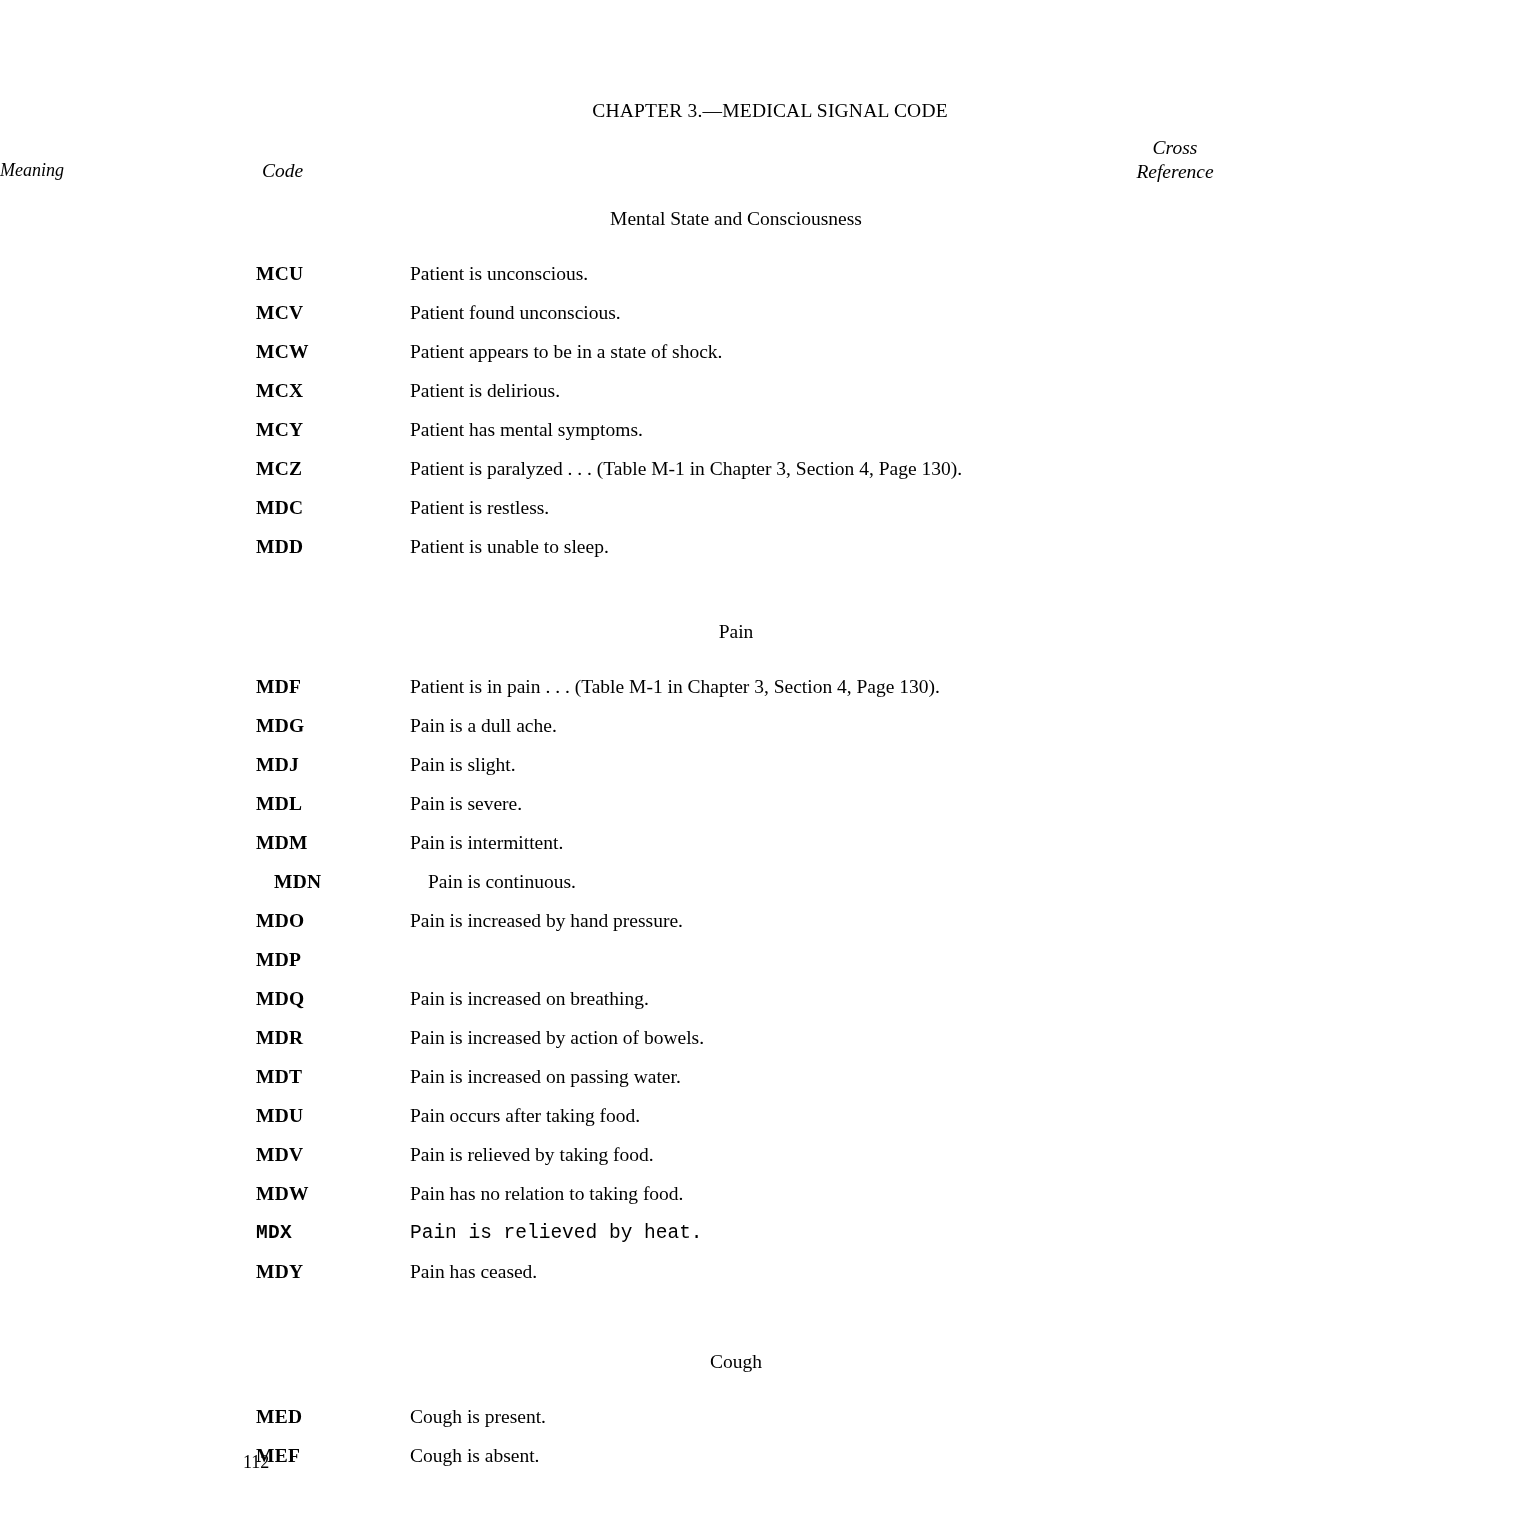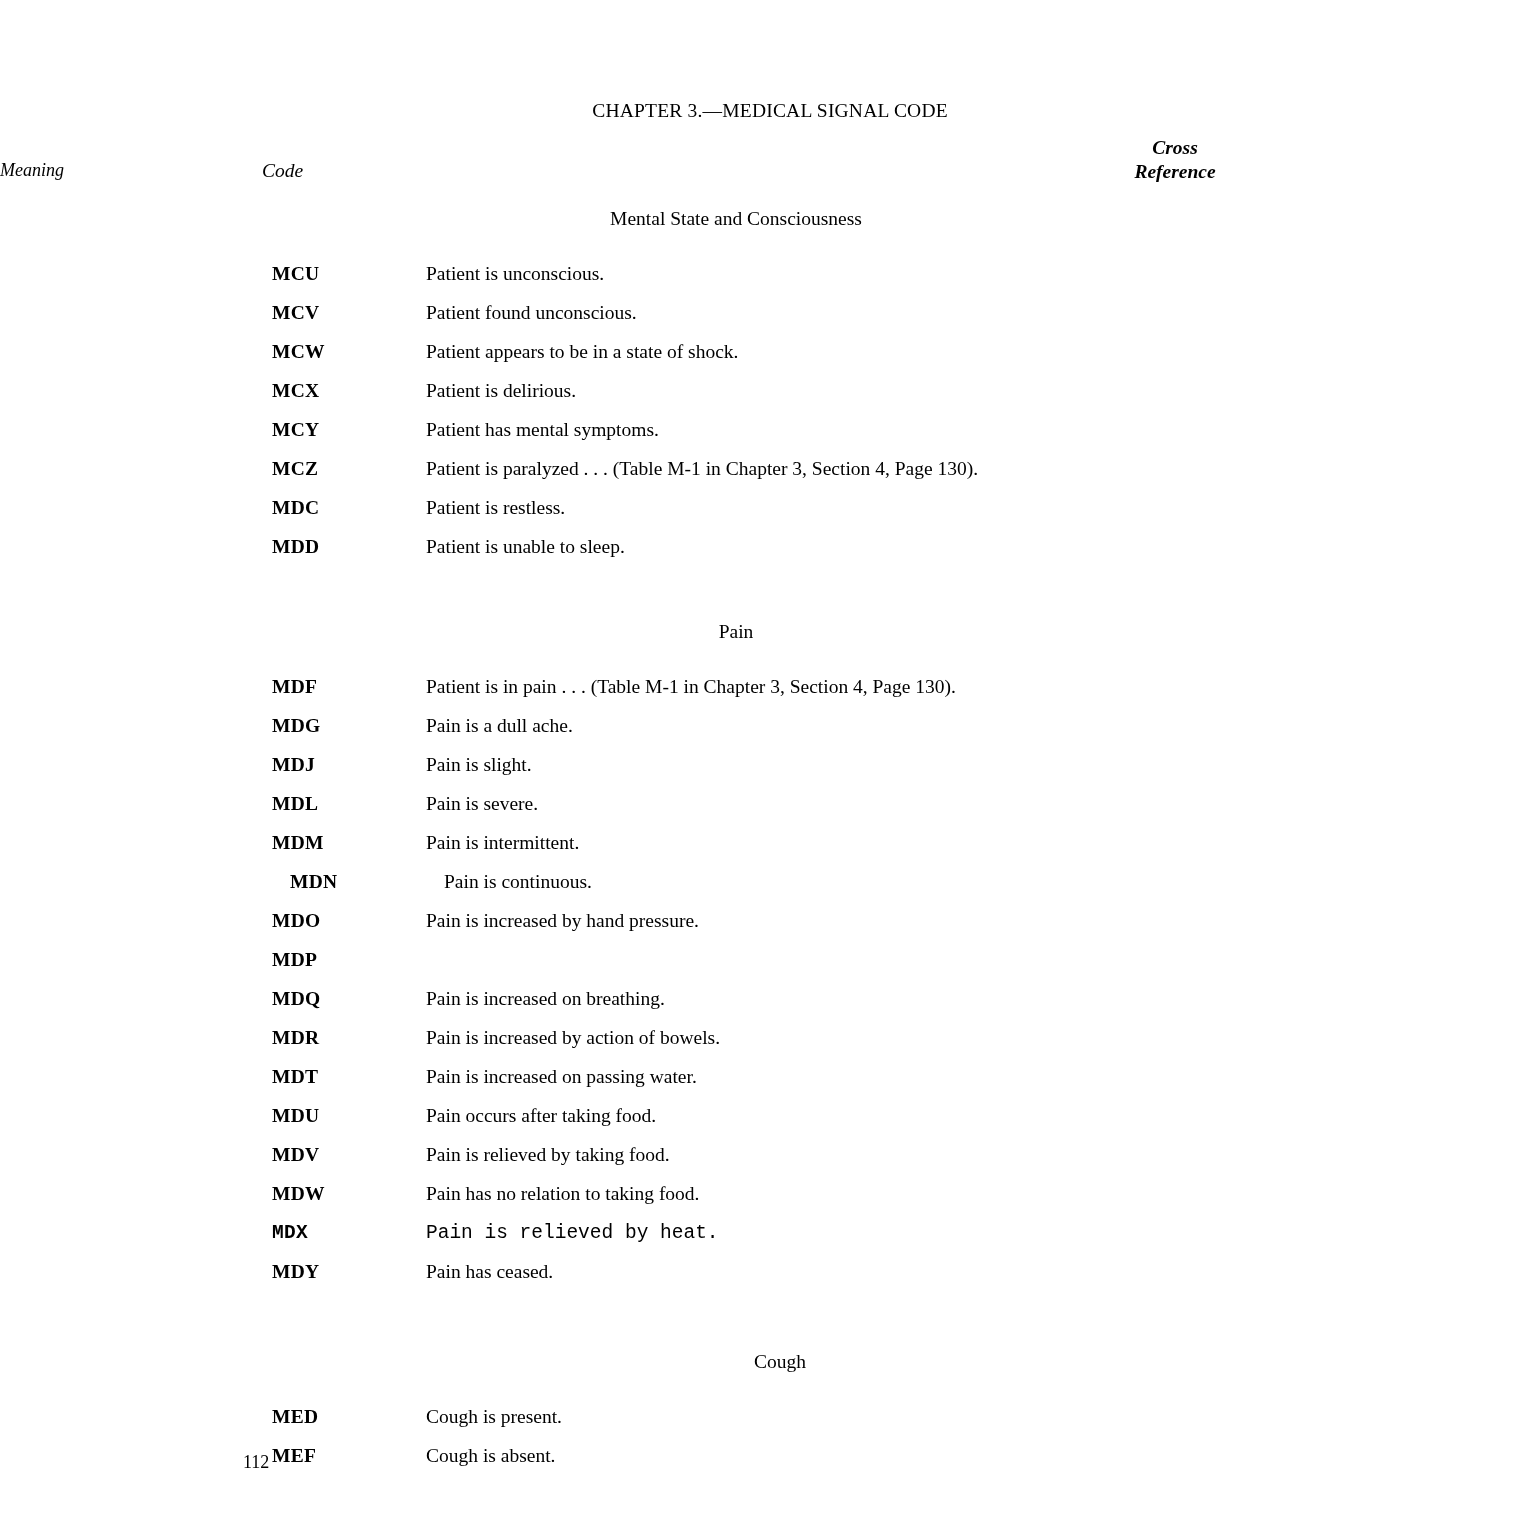--- a/index.html
+++ b/index.html
@@ -60,36 +60,36 @@
   .hdr-crossref {
     position: absolute;
     left: 1090px;
     top: 2px;
     width: 170px;
     text-align: center;
     font-style: italic;
     font-size: 19.5px;
     line-height: 24px;
   }
-  .hdr-crossref span { display: block; font-weight: bold; }
+  .hdr-crossref span { display: block; }
 
   
   .section-heading {
     position: absolute;
     left: 0;
     width: 1472px;
     text-align: center;
     font-weight: normal;
     font-size: 19.5px;
   }
 
   
   .entry {
     position: absolute;
-    left: 16px;
+    left: 0;
     width: 1252px;
     height: 26px;
   }
   .entry .code {
     position: absolute;
     left: 256px;
     top: 0;
     font-weight: bold;
     font-size: 19.5px;
     letter-spacing: 0.3px;
@@ -249,21 +249,21 @@
       <div class="entry" style="top: 1222px; font-family: Liberation Mono, monospace;">
         <div class="code">MDX</div>
         <div class="meaning">Pain is relieved by heat.</div>
         <div class="xref"></div>
       </div>
       <div class="entry" style="top: 1261px;">
         <div class="code">MDY</div>
         <div class="meaning">Pain has ceased.</div>
         <div class="xref"></div>
       </div>
-      <div class="section-heading" style="top: 1351px; padding-left: 44px;">Cough</div>
+      <div class="section-heading" style="top: 1351px;">Cough</div>
       <div class="entry" style="top: 1406px;">
         <div class="code">MED</div>
         <div class="meaning">Cough is present.</div>
         <div class="xref"></div>
       </div>
       <div class="entry" style="top: 1445px;">
         <div class="code">MEF</div>
         <div class="meaning">Cough is absent.</div>
         <div class="xref"></div>
       </div>

